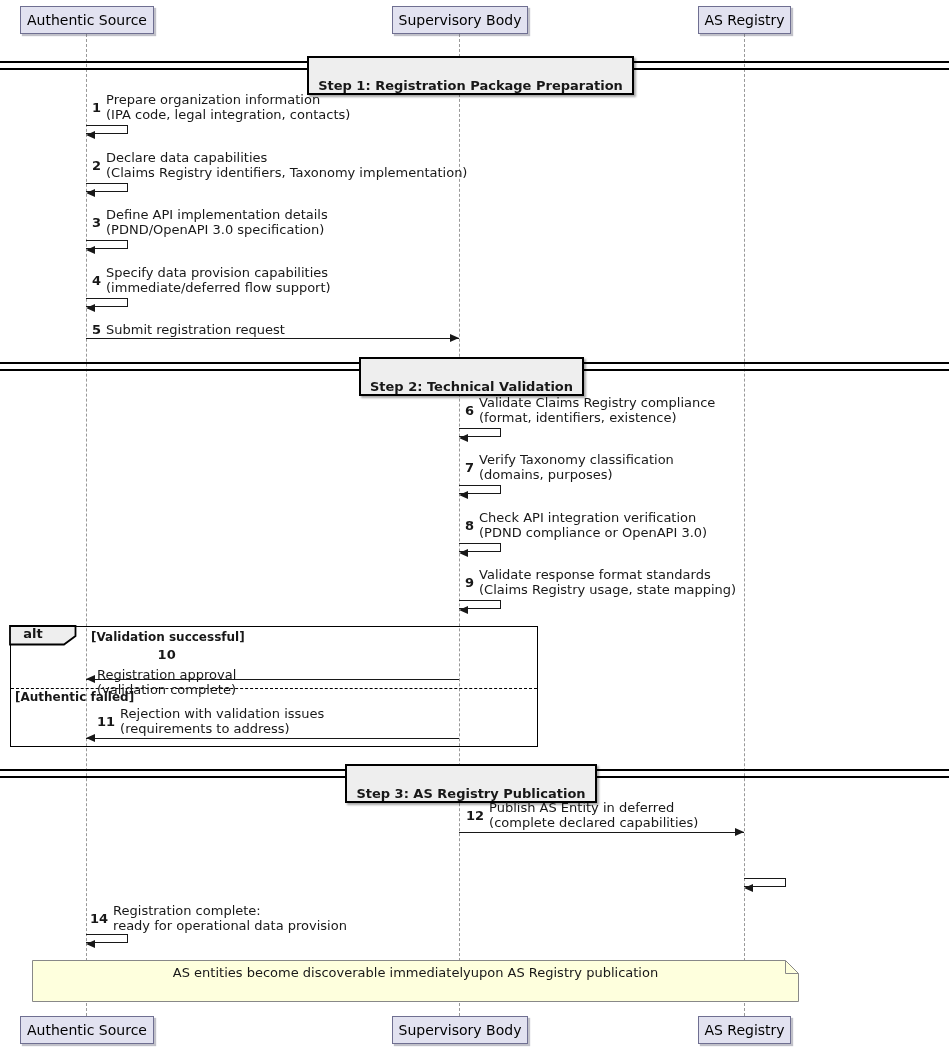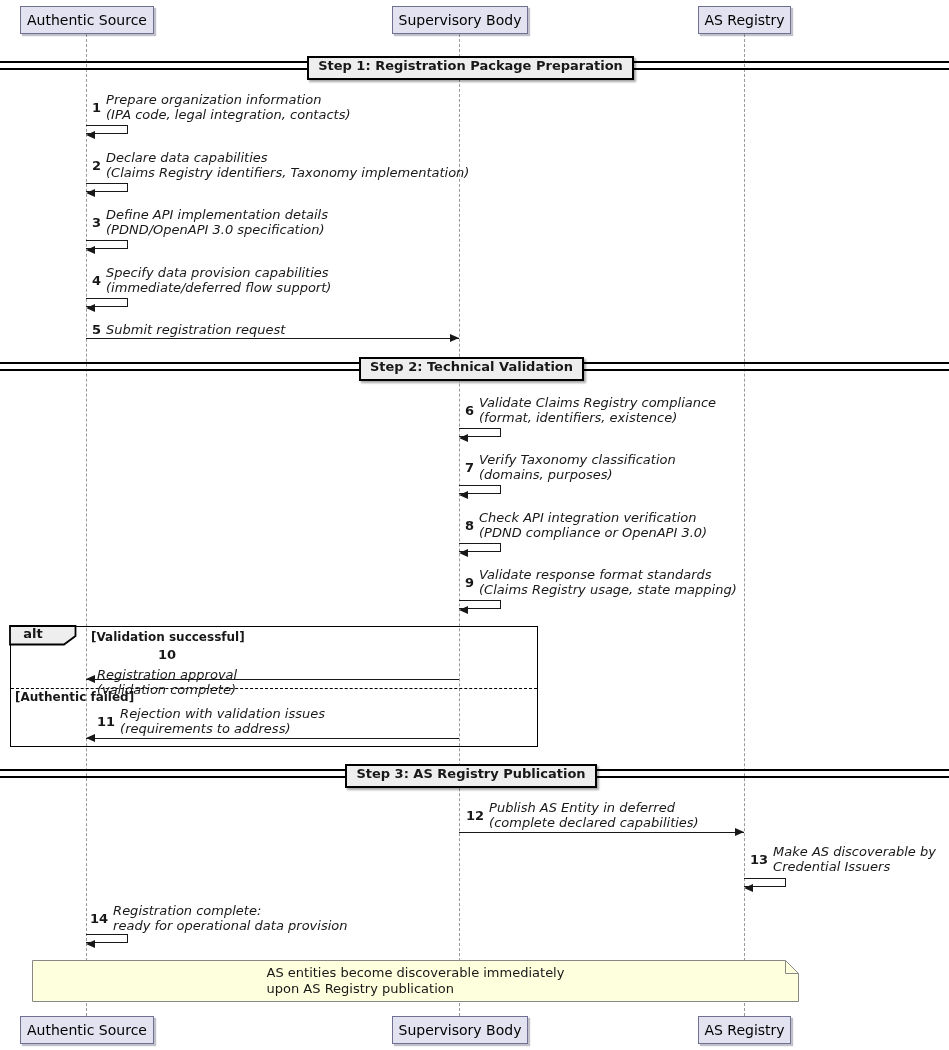--- a/index.html
+++ b/index.html
@@ -8,42 +8,42 @@
   }
   html,body{margin:0;padding:0;background:#fff;}
   #canvas{position:relative;width:949px;height:1050px;background:#fff;overflow:hidden;
     font-family:"DejaVu Sans","Liberation Sans",sans-serif;color:#181818;font-size:13px;}
   .participant{position:absolute;height:28px;background:var(--participant-fill);
     border:1px solid var(--participant-border);box-shadow:2px 2px 1px rgba(100,100,120,.4);
     display:flex;align-items:center;justify-content:center;font-size:14px;color:#000;box-sizing:border-box;}
   .lifeline{position:absolute;top:34px;height:982px;width:0;border-left:1px dashed var(--lifeline);}
   .divider-lines{position:absolute;left:0;width:949px;height:9px;box-sizing:border-box;
     border-top:2px solid #000;border-bottom:2px solid #000;}
-  .divider-box{position:absolute;height:24px;background:var(--divider-fill);border:2px solid #000;
-    box-sizing:border-box;display:flex;align-items:flex-start;justify-content:center;
+  .divider-box{position:absolute;height:39px;background:var(--divider-fill);border:2px solid #000;
+    box-sizing:border-box;display:flex;align-items:flex-end;justify-content:center;
     font-weight:bold;font-size:13px;box-shadow:2px 2px 2px rgba(0,0,0,.35);white-space:nowrap;}
   .msg-label{position:absolute;display:flex;gap:5px;line-height:15px;white-space:nowrap;align-items:center;}
   .msg-label .num{font-weight:bold;}
-  .msg-label .lines{display:flex;flex-direction:column;font-style:italic;}
+  .msg-label .lines{display:flex;flex-direction:column;}
   .arrow{position:absolute;height:0;border-top:1.5px solid var(--line);}
   .ah{position:absolute;width:0;height:0;border-top:4.5px solid transparent;border-bottom:4.5px solid transparent;}
   .ah-r{right:0;top:-5px;border-left:9px solid var(--line);}
   .ah-l{left:0;top:-5px;border-right:9px solid var(--line);}
   .hook{position:absolute;width:42px;height:9px;box-sizing:border-box;
     border:1.5px solid var(--line);border-left:none;}
   .hook .ah-l{top:auto;bottom:-6px;left:0;}
   .alt-frame{position:absolute;border:1.8px solid #000;box-sizing:border-box;}
   .alt-pentagon{position:absolute;left:-1.8px;top:-1.8px;}
   .alt-pentagon-label{position:absolute;left:14px;top:1px;font-weight:bold;font-size:13px;}
   .guard{position:absolute;font-weight:bold;font-size:12px;white-space:nowrap;}
   .alt-sep{position:absolute;left:0;width:100%;border-top:1px dashed #000;}
   .note-svg{position:absolute;}
   .note-text{position:absolute;display:flex;flex-direction:column;align-items:flex-start;
     line-height:16px;padding-top:5px;}
-  .note-text-inner{margin:0 auto;text-align:left;display:flex;flex-direction:column;}
+  .note-text-inner{margin:0 auto;text-align:left;display:flex;flex-direction:row;}
 </style>
 </head>
 <body>
 
 <div id="canvas">
 
   <div class="lifeline" style="left:86px;"></div>
   <div class="lifeline" style="left:459px;"></div>
   <div class="lifeline" style="left:744px;"></div>
 
@@ -208,27 +208,20 @@
     <span class="num">12</span>
     <span class="lines">
         <span>Publish AS Entity in deferred</span>
         <span>(complete declared capabilities)</span>
       </span>
   </div>
   <div class="arrow" style="left:459px;top:832px;width:285px;">
       <span class="ah ah-r"></span>
     </div>
 
-  <div class="msg-label" style="left:750px;top:844px;">
-    <span class="num">13</span>
-    <span class="lines">
-        <span>Make AS discoverable by</span>
-        <span>Credential Issuers</span>
-      </span>
-  </div>
   <div class="hook" style="left:744px;top:878px;">
       <span class="ah ah-l"></span>
     </div>
 
   <div class="msg-label" style="left:90px;top:903px;">
     <span class="num">14</span>
     <span class="lines">
         <span>Registration complete:</span>
         <span>ready for operational data provision</span>
       </span>

